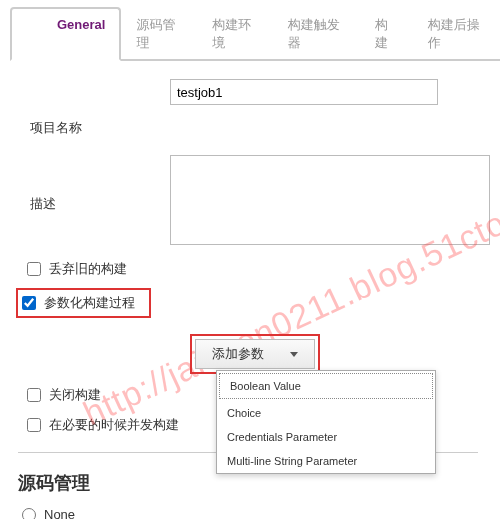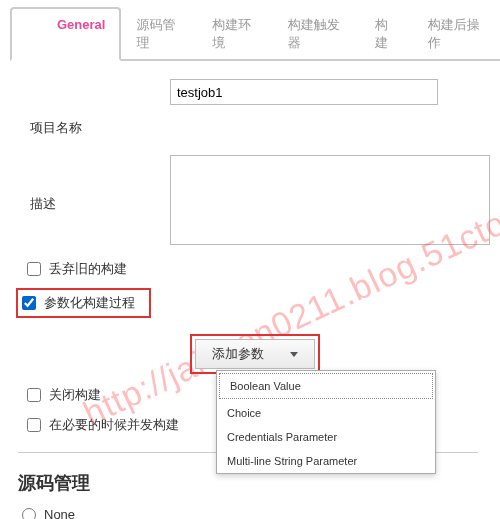--- a/index.html
+++ b/index.html
@@ -1,20 +1,20 @@
 <!DOCTYPE html>
 <html><head>
 <meta charset="utf-8">
 <style>
 * { box-sizing: border-box; margin: 0; padding: 0; }
 body { font-family: Arial, "Microsoft YaHei", sans-serif; font-size: 13px; color: #333; background: #fff; width: 500px; height: 519px; overflow: hidden; position: relative; }
 
 .tabs { display: flex; border-bottom: 2px solid #ccc; margin-top: 5px; margin-left: 10px; }
 .tab { padding: 8px 14px; color: #999; cursor: pointer; border: 1px solid transparent; position: relative; top: 2px; }
-.tab.active { color: #ec4899; font-weight: bold; border: 2px solid #ccc; border-bottom: 2px solid #fff; background: #fff; border-radius: 4px 4px 0 0; padding-left: 45px; }
+.tab.active { color: #701a75; font-weight: bold; border: 2px solid #ccc; border-bottom: 2px solid #fff; background: #fff; border-radius: 4px 4px 0 0; padding-left: 45px; }
 
 .form-row { display: flex; align-items: flex-start; margin: 18px 0 0 30px; }
 .label { width: 140px; color: #333; padding-top: 4px; margin-top: 36px; }
 .value { flex: 1; }
 input[type=text] { width: 268px; height: 26px; padding: 2px 6px; border: 1px solid #bbb; font-size: 13px; }
 textarea { width: 320px; height: 90px; padding: 4px 6px; border: 1px solid #bbb; font-size: 13px; resize: none; }
 .plain-row { margin-top: 6px; font-size: 12px; }
 .plain-row .link { color: #069; text-decoration: underline; cursor: pointer; margin-left: 4px; }
 
 .check-row { margin: 12px 0 0 20px; display: flex; align-items: center; padding-left: 7px; }

